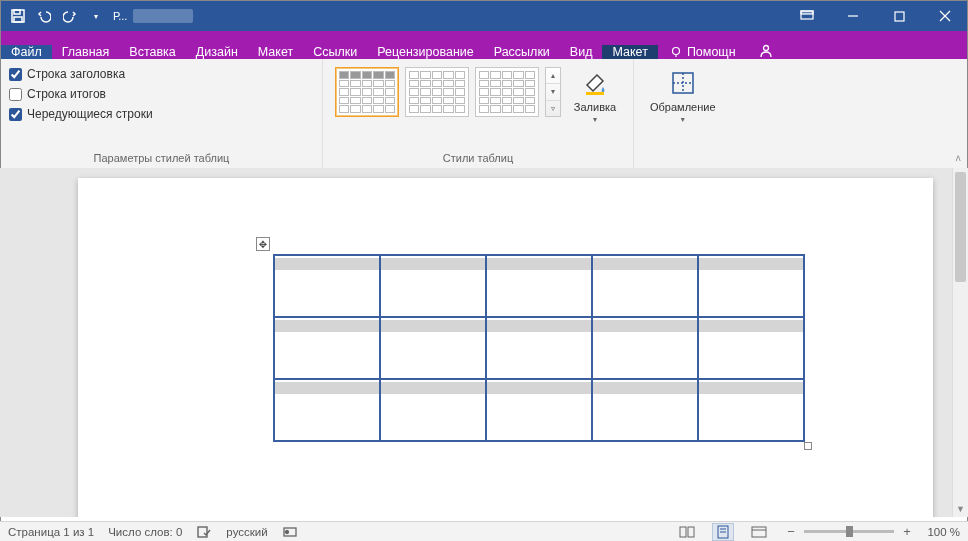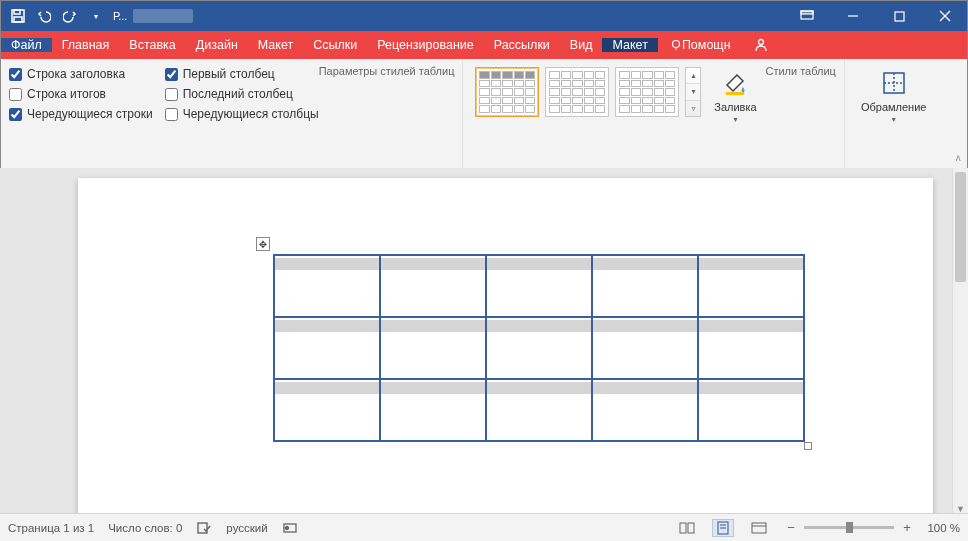--- a/index.html
+++ b/index.html
@@ -10,32 +10,32 @@
   .qat { display: flex; align-items: center; gap: 12px; padding-left: 10px; }
   .qat-ico { width: 14px; height: 14px; display: inline-flex; align-items: center; justify-content: center; }
   .qat svg { stroke: #fff; fill: none; stroke-width: 1.5; }
   .title { position: absolute; left: 50%; transform: translateX(-50%); white-space: nowrap; }
   .winbtns { margin-left: auto; display: flex; align-items: center; gap: 2px; }
   .winbtn { width: 44px; height: 30px; display: flex; align-items: center; justify-content: center; }
   .winbtn svg { stroke: #fff; fill: none; stroke-width: 1.2; }
   .account { display:flex; align-items:center; gap:6px; padding:0 10px; font-size:11px; }
 
   
-  .tabs { height: 28px; background: #ef4444; color: #fff; display: flex; align-items: center; font-size: 12.5px; }
+  .tabs { height: 28px; background: #a21caf; color: #fff; display: flex; align-items: flex-end; font-size: 12.5px; }
   .tab { padding: 0 10px; display: flex; align-items: center; cursor: pointer; white-space: nowrap; }
   .tab.file { background: #2b579a; }
   .tab.active { background: #f3f3f3; color: #2b579a; }
   .tab.contextual { background: #1e3e70; }
-  .tab.help { margin-left: 2px; display:flex; align-items:center; }
+  .tab.help { margin-left: 2px; display:flex; align-items:center; gap:5px; }
   .tab.share { padding: 0 12px; }
   .bulb { width:12px; height:12px; display:inline-block; }
 
   
   .ribbon { height: 110px; background: #f3f3f3; border-bottom: 1px solid #d4d4d4; display: flex; position: relative; }
-  .group { border-right: 1px solid #e1e1e1; padding: 4px 8px 0 8px; display: flex; }
+  .group { border-right: 1px solid #e1e1e1; padding: 4px 8px 0 8px; display: flex; flex-direction: column; }
   .group-body { flex: 1; display: flex; align-items: flex-start; }
   .group-label { text-align: center; font-size: 11px; color: #666; padding: 2px 0 4px; }
   .chkcol { display: flex; flex-direction: column; gap: 6px; padding-top: 4px; font-size: 12px; color: #333; }
   .chk { display: flex; align-items: center; gap: 5px; }
   .chk input { width: 13px; height: 13px; accent-color: #2b579a; }
 
   
   .gallery { display: flex; gap: 6px; padding: 4px 4px 0 4px; align-items: flex-start; }
   .thumb { width: 64px; height: 50px; border: 1px solid #c8c8c8; background: #fff; padding: 3px; display: grid; grid-template-columns: repeat(5,1fr); grid-template-rows: repeat(5,1fr); gap: 1px; }
   .thumb.sel { border: 1px solid #f0a030; box-shadow: inset 0 0 0 1px #f8c878; }
@@ -60,21 +60,21 @@
   .vscroll .sarr.up{top:0;} .vscroll .sarr.dn{bottom:0;}
   .page { position:absolute; left:78px; top:10px; width:855px; height:600px; background:#fff; box-shadow: 0 2px 6px rgba(0,0,0,.25); }
 
   .tbl-handle { position:absolute; left:178px; top:59px; width:14px; height:14px; border:1px solid #888; background:#fff; display:flex; align-items:center; justify-content:center; font-size:10px; color:#444;}
   .doc-table { position:absolute; left:195px; top:76px; border-collapse:collapse; }
   .doc-table td { width:106px; height:62px; border:2.5px solid #3a5fa0; padding:0; vertical-align:top; }
   .cellshade { height:12px; background:#d5d5d5; margin-top:2px; }
   .resize-sq { position:absolute; width:8px; height:8px; border:1px solid #888; background:#fff; }
 
   
-  .status { position:absolute; left:0; right:0; bottom:0; height:28px; background:#f3f3f3; border-top:1px solid #d4d4d4; display:flex; align-items:center; font-size:11.5px; color:#555; padding:0 8px; gap:14px; }
+  .status { position:absolute; left:0; right:0; bottom:0; height:20px; background:#f3f3f3; border-top:1px solid #d4d4d4; display:flex; align-items:center; font-size:11.5px; color:#555; padding:0 8px; gap:14px; }
   .status .spacer { flex:1; }
   .sico { width:16px; height:16px; display:inline-flex; align-items:center; justify-content:center; }
   .zoom { display:flex; align-items:center; gap:6px; }
   .zslider { width:90px; height:3px; background:#bbb; position:relative; }
   .zslider .zh { position:absolute; top:-4px; left:42px; width:7px; height:11px; background:#888; }
   .zbtn { width:14px; text-align:center; color:#666; cursor:pointer; font-size:13px; line-height:1; }
   .viewbtn { width:22px; height:18px; display:flex; align-items:center; justify-content:center; border:1px solid transparent;}
   .viewbtn.on{ background:#e0e6f0; border-color:#b8c6dc;}
 </style>
 </head>
@@ -167,34 +167,20 @@
           </label>
         <label class="chk">
             <input type="checkbox" style="">
             <span>Строка итогов</span>
           </label>
         <label class="chk">
             <input type="checkbox" checked="" style="">
             <span>Чередующиеся строки</span>
           </label>
       </div>
-      <div class="chkcol">
-        <label class="chk">
-            <input type="checkbox" checked="" style="">
-            <span>Первый столбец</span>
-          </label>
-        <label class="chk">
-            <input type="checkbox" style="">
-            <span>Последний столбец</span>
-          </label>
-        <label class="chk">
-            <input type="checkbox" style="">
-            <span>Чередующиеся столбцы</span>
-          </label>
-      </div>
     </div>
     <div class="group-label">Параметры стилей таблиц</div>
   </div>
 
   <div class="group">
     <div class="group-body">
       <div class="gallery">
         <div class="thumb sel variety">
             <div class="tc hdr"></div>
             <div class="tc hdr"></div>

